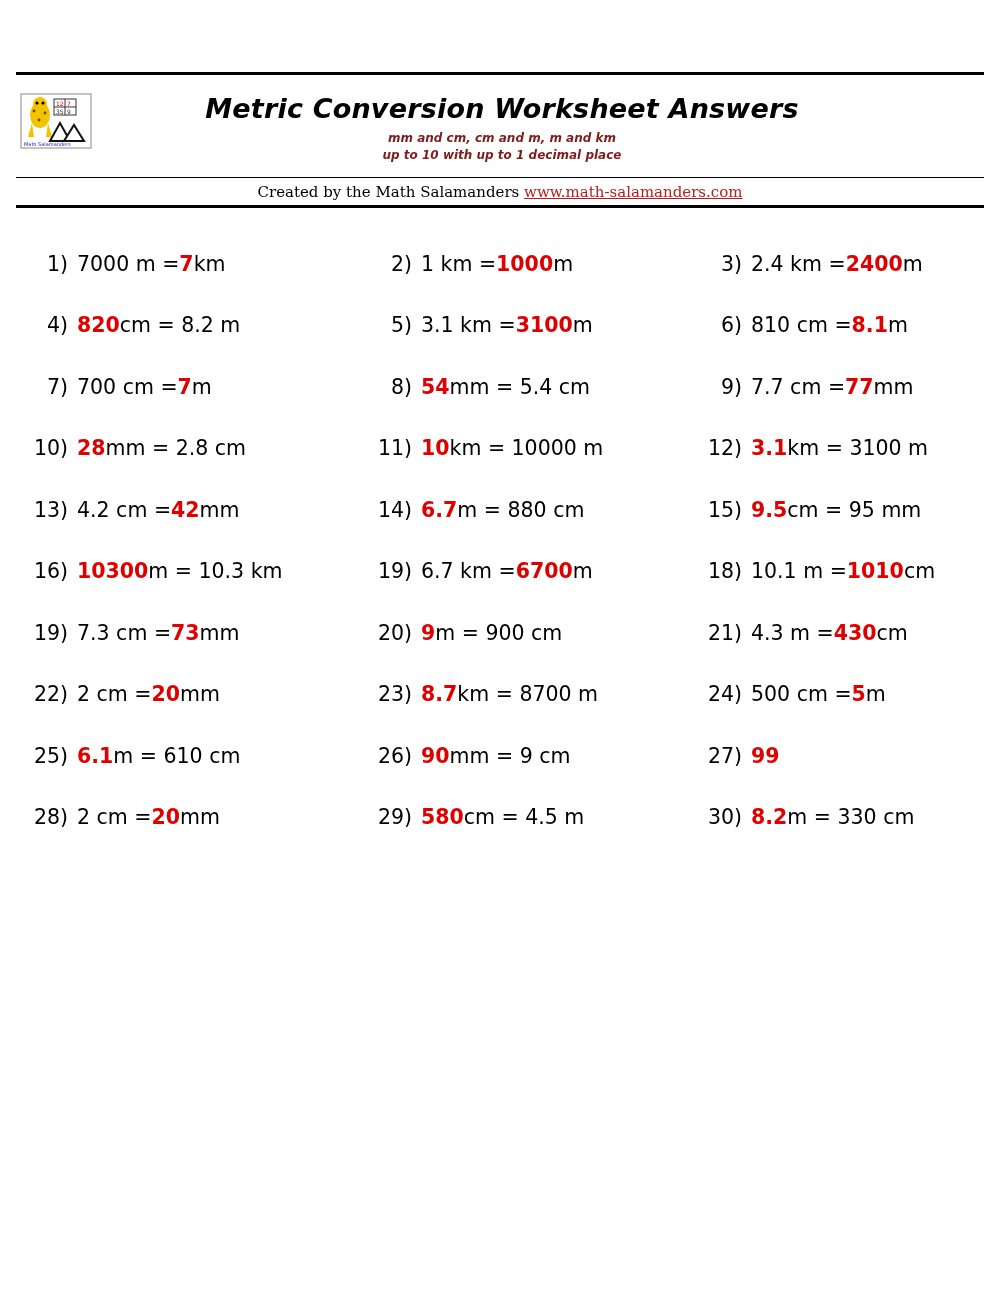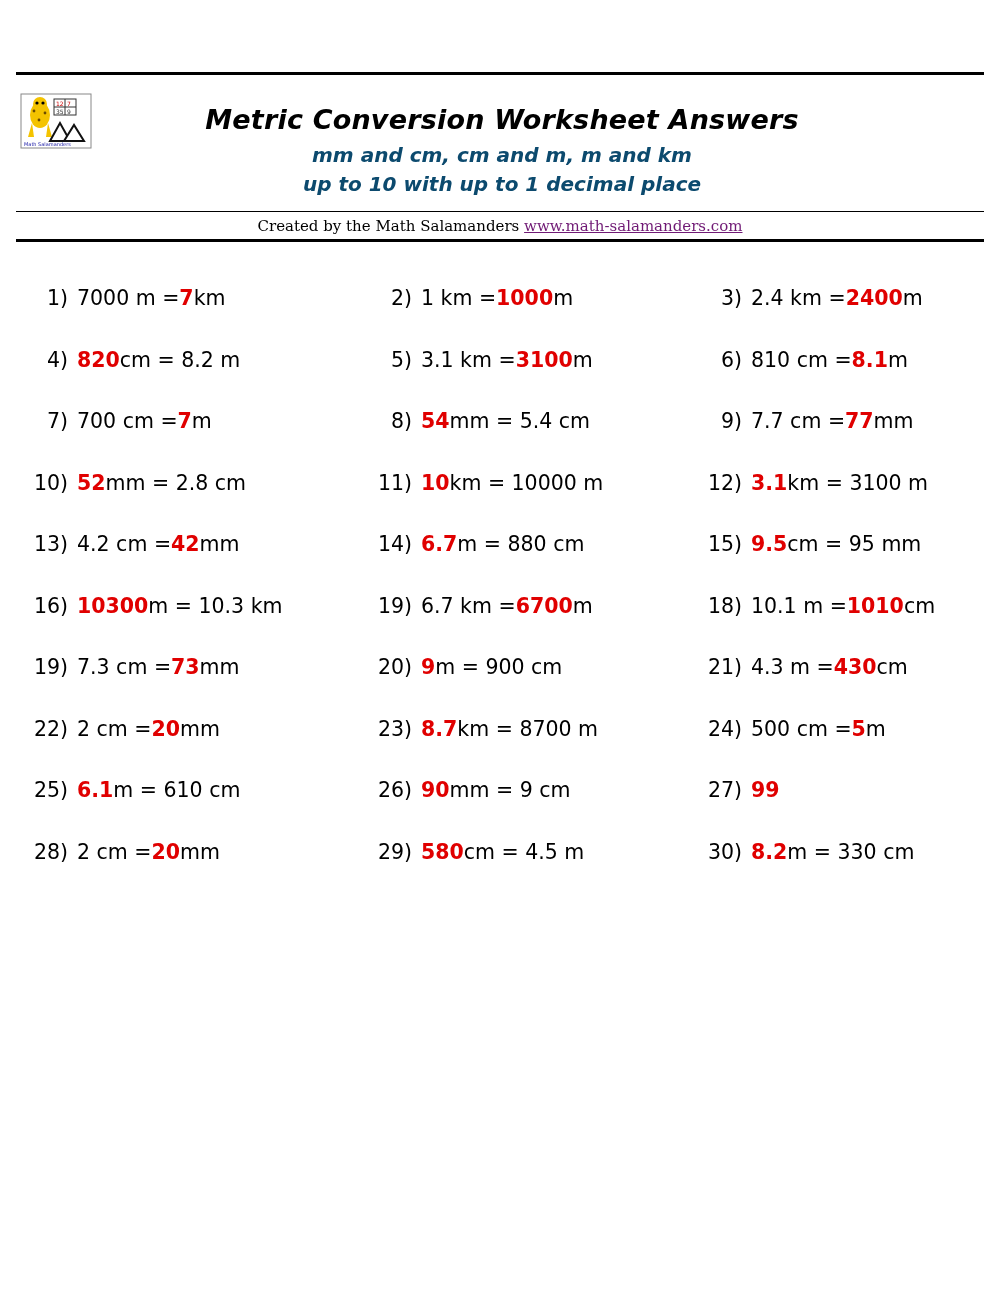--- a/index.html
+++ b/index.html
@@ -47,42 +47,42 @@
   .titles {
     flex: 1 1 auto;
     text-align: center;
     margin-left: -72px;
   }
   .main-title {
     font-size: 27px;
     font-weight: bold;
     font-style: italic;
     letter-spacing: 0.2px;
-    margin: 19px 0 6px 0;
+    margin: 8px 0 6px 0;
   }
   .sub-title {
-    color: #0c4a6e;
+    color: #7f1d1d;
     font-weight: bold;
     font-style: italic;
-    font-size: 20px;
+    font-size: 12px;
     line-height: 1.45;
   }
 
   .rule-mid {
     border-top: 1px solid #000;
     margin: 8px 0 0 0;
   }
   .credit {
     text-align: center;
     font-family: "DejaVu Serif", serif;
     font-size: 15px;
     padding: 5px 0 4px 0;
   }
   .credit a {
-    color: #701a75;
+    color: #b91c1c;
     text-decoration: underline;
   }
   .rule-bot {
     border-top: 3px solid #000;
     margin: 0 0 18px 0;
   }
 
   
   .grid {
     display: grid;
@@ -214,21 +214,21 @@
       </div>
       <div class="q col2">
         <span class="num">9)</span>
         <span>7.7 cm = </span>
         <span class="ans">77</span>
         <span> mm</span>
       </div>
       <div class="q col0">
         <span class="num">10)</span>
         <span></span>
-        <span class="ans">52</span>
+        <span class="ans">28</span>
         <span> mm = 2.8 cm</span>
       </div>
       <div class="q col1">
         <span class="num">11)</span>
         <span></span>
         <span class="ans">10</span>
         <span> km = 10000 m</span>
       </div>
       <div class="q col2">
         <span class="num">12)</span>

